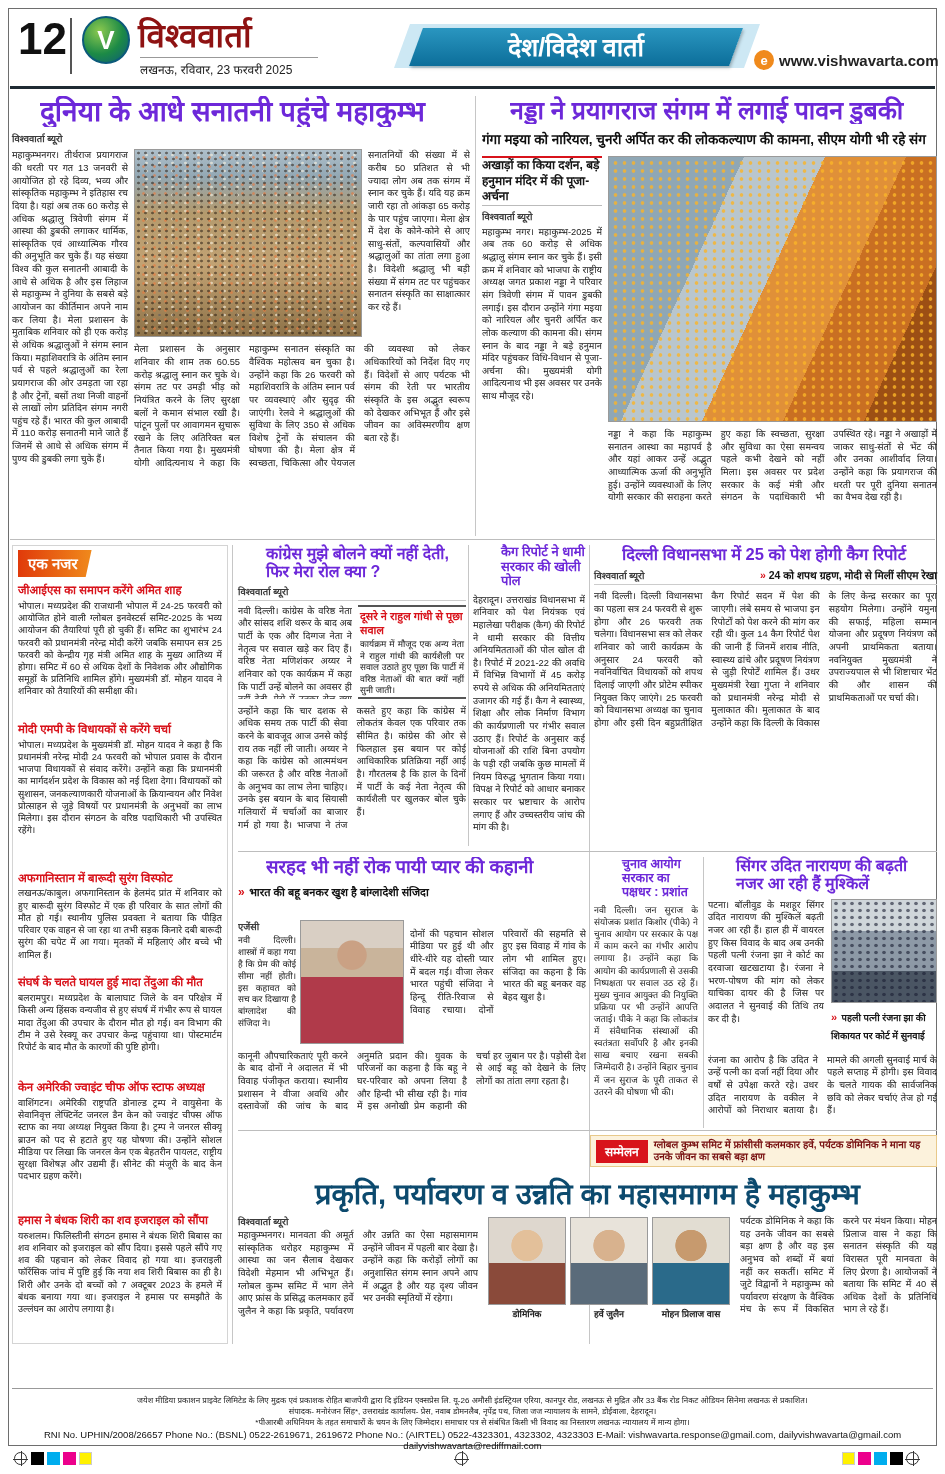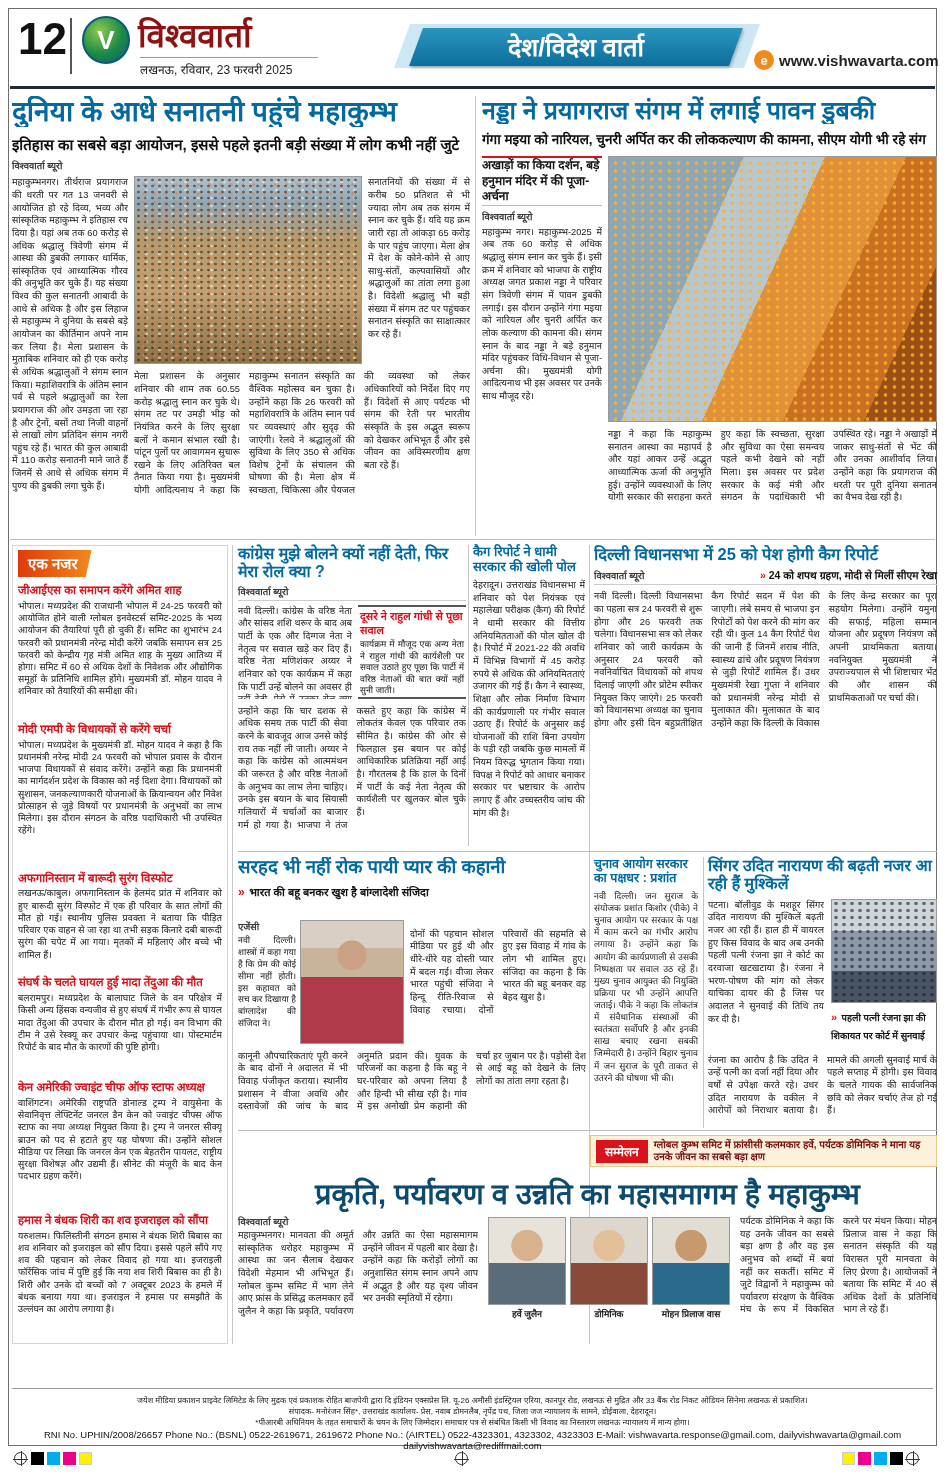--- a/index.html
+++ b/index.html
@@ -1,21 +1,21 @@
 <!DOCTYPE html>
 <html><head>
 <meta charset="utf-8">
 <style>
   *{margin:0;padding:0;box-sizing:border-box;}
   html,body{background:#d9d9d9;}
   .sheet{position:relative;width:945px;height:1474px;background:#ffffff;overflow:hidden;
          font-family:"Liberation Sans",sans-serif;color:#151515;margin:0 auto;}
   .abs{position:absolute;}
   .nowrap{white-space:nowrap;overflow:hidden;}
-  .hl-red{color:#0369a1;font-weight:700;line-height:1.12;}
+  .hl-red{color:#6d28d9;font-weight:700;line-height:1.12;margin-left:28px;}
   .subhead{font-weight:700;color:#0e0e0e;}
   .byline{font-size:9.5px;font-weight:700;color:#3c3c3c;}
   .bt{font-size:9.3px;line-height:1.36;text-align:justify;color:#1a1a1a;overflow:hidden;}
   .cols2{column-count:2;column-gap:9px;}
   .cols3{column-count:3;column-gap:9px;}
   .vr{position:absolute;width:1px;background:#c6c6c6;}
   .hr{position:absolute;height:1px;background:#bdbdbd;}
   .page-border{position:absolute;left:8px;top:8px;width:929px;height:1438px;border:1.5px solid #6e6e6e;pointer-events:none;}
 
   .logo{width:48px;height:48px;border-radius:50%;border:2px solid #0c5a7a;
@@ -99,21 +99,20 @@
   </div>
 
   <div class="abs" style="left:754px;top:50px;display:flex;align-items:center;">
     <span class="e-badge">e</span>
     <span class="site-url">www.vishwavarta.com</span>
   </div>
   <div class="abs" style="left:10px;top:86px;width:925px;height:2.5px;background:#1f2a33;"></div>
 
   <div class="abs" style="left:12px;top:96px;width:458px;">
     <div class="hl-red nowrap" style="font-size:28px;">दुनिया के आधे सनातनी पहुंचे महाकुम्भ</div>
-    <div class="subhead nowrap" style="font-size:15px;margin-top:7px;">इतिहास का सबसे बड़ा आयोजन, इससे पहले इतनी बड़ी संख्या में लोग कभी नहीं जुटे</div>
     <div class="byline" style="margin-top:5px;">विश्ववार्ता ब्यूरो</div>
     <div style="position:relative;height:360px;margin-top:4px;">
       <div class="abs bt" style="left:0;top:0;width:116px;height:360px;">महाकुम्भनगर। तीर्थराज प्रयागराज की धरती पर गत 13 जनवरी से आयोजित हो रहे दिव्य, भव्य और सांस्कृतिक महाकुम्भ ने इतिहास रच दिया है। यहां अब तक 60 करोड़ से अधिक श्रद्धालु त्रिवेणी संगम में आस्था की डुबकी लगाकर धार्मिक, सांस्कृतिक एवं आध्यात्मिक गौरव की अनुभूति कर चुके हैं। यह संख्या विश्व की कुल सनातनी आबादी के आधे से अधिक है और इस लिहाज से महाकुम्भ ने दुनिया के सबसे बड़े आयोजन का कीर्तिमान अपने नाम कर लिया है। मेला प्रशासन के मुताबिक शनिवार को ही एक करोड़ से अधिक श्रद्धालुओं ने संगम स्नान किया। महाशिवरात्रि के अंतिम स्नान पर्व से पहले श्रद्धालुओं का रेला प्रयागराज की ओर उमड़ता जा रहा है और ट्रेनों, बसों तथा निजी वाहनों से लाखों लोग प्रतिदिन संगम नगरी पहुंच रहे हैं। भारत की कुल आबादी में 110 करोड़ सनातनी माने जाते हैं जिनमें से आधे से अधिक संगम में पुण्य की डुबकी लगा चुके हैं।</div>
       <div class="photo ph-crowd" style="left:122px;top:0;width:228px;height:188px;"></div>
       <div class="abs bt" style="left:356px;top:0;width:102px;height:188px;">सनातनियों की संख्या में से करीब 50 प्रतिशत से भी ज्यादा लोग अब तक संगम में स्नान कर चुके हैं। यदि यह क्रम जारी रहा तो आंकड़ा 65 करोड़ के पार पहुंच जाएगा। मेला क्षेत्र में देश के कोने-कोने से आए साधु-संतों, कल्पवासियों और श्रद्धालुओं का तांता लगा हुआ है। विदेशी श्रद्धालु भी बड़ी संख्या में संगम तट पर पहुंचकर सनातन संस्कृति का साक्षात्कार कर रहे हैं।</div>
       <div class="abs bt cols3" style="left:122px;top:194px;width:336px;height:166px;">मेला प्रशासन के अनुसार शनिवार की शाम तक 60.55 करोड़ श्रद्धालु स्नान कर चुके थे। संगम तट पर उमड़ी भीड़ को नियंत्रित करने के लिए सुरक्षा बलों ने कमान संभाल रखी है। पांटून पुलों पर आवागमन सुचारू रखने के लिए अतिरिक्त बल तैनात किया गया है। मुख्यमंत्री योगी आदित्यनाथ ने कहा कि महाकुम्भ सनातन संस्कृति का वैश्विक महोत्सव बन चुका है। उन्होंने कहा कि 26 फरवरी को महाशिवरात्रि के अंतिम स्नान पर्व पर व्यवस्थाएं और सुदृढ़ की जाएंगी। रेलवे ने श्रद्धालुओं की सुविधा के लिए 350 से अधिक विशेष ट्रेनों के संचालन की घोषणा की है। मेला क्षेत्र में स्वच्छता, चिकित्सा और पेयजल की व्यवस्था को लेकर अधिकारियों को निर्देश दिए गए हैं। विदेशों से आए पर्यटक भी संगम की रेती पर भारतीय संस्कृति के इस अद्भुत स्वरूप को देखकर अभिभूत हैं और इसे जीवन का अविस्मरणीय क्षण बता रहे हैं।</div>
     </div>
   </div>
 
   <div class="vr" style="left:475px;top:96px;height:440px;"></div>
@@ -244,26 +243,26 @@
     <div class="strapbar abs" style="left:352px;top:0;width:347px;height:32px;">
       <span class="straplabel">सम्मेलन</span>
       <span class="straptext">ग्लोबल कुम्भ समिट में फ्रांसीसी कलमकार हर्वे, पर्यटक डोमिनिक ने माना यह उनके जीवन का सबसे बड़ा क्षण</span>
     </div>
     <div class="summit-hl nowrap abs" style="left:0;top:38px;width:699px;">प्रकृति, पर्यावरण व उन्नति का महासमागम है महाकुम्भ</div>
     <div class="abs" style="left:0;top:80px;width:699px;height:130px;">
       <div class="byline abs" style="left:0;top:0;">विश्ववार्ता ब्यूरो</div>
       <div class="abs bt cols2" style="left:0;top:14px;width:240px;height:116px;">महाकुम्भनगर। मानवता की अमूर्त सांस्कृतिक धरोहर महाकुम्भ में आस्था का जन सैलाब देखकर विदेशी मेहमान भी अभिभूत हैं। ग्लोबल कुम्भ समिट में भाग लेने आए फ्रांस के प्रसिद्ध कलमकार हर्वे जुलैन ने कहा कि प्रकृति, पर्यावरण और उन्नति का ऐसा महासमागम उन्होंने जीवन में पहली बार देखा है। उन्होंने कहा कि करोड़ों लोगों का अनुशासित संगम स्नान अपने आप में अद्भुत है और यह दृश्य जीवन भर उनकी स्मृतियों में रहेगा।</div>
       <div class="abs" style="left:250px;top:2px;width:246px;display:flex;gap:4px;">
         <div>
+          <div class="face f2"></div>
+          <div class="cap">डोमिनिक</div>
+        </div>
+        <div>
           <div class="face"></div>
           <div class="cap">हर्वे जुलैन</div>
-        </div>
-        <div>
-          <div class="face f2"></div>
-          <div class="cap">डोमिनिक</div>
         </div>
         <div>
           <div class="face f3"></div>
           <div class="cap">मोहन प्रिलाज वास</div>
         </div>
       </div>
       <div class="abs bt cols2" style="left:502px;top:0;width:197px;height:130px;">पर्यटक डोमिनिक ने कहा कि यह उनके जीवन का सबसे बड़ा क्षण है और वह इस अनुभव को शब्दों में बयां नहीं कर सकतीं। समिट में जुटे विद्वानों ने महाकुम्भ को पर्यावरण संरक्षण के वैश्विक मंच के रूप में विकसित करने पर मंथन किया। मोहन प्रिलाज वास ने कहा कि सनातन संस्कृति की यह विरासत पूरी मानवता के लिए प्रेरणा है। आयोजकों ने बताया कि समिट में 40 से अधिक देशों के प्रतिनिधि भाग ले रहे हैं।</div>
     </div>
   </div>
 

